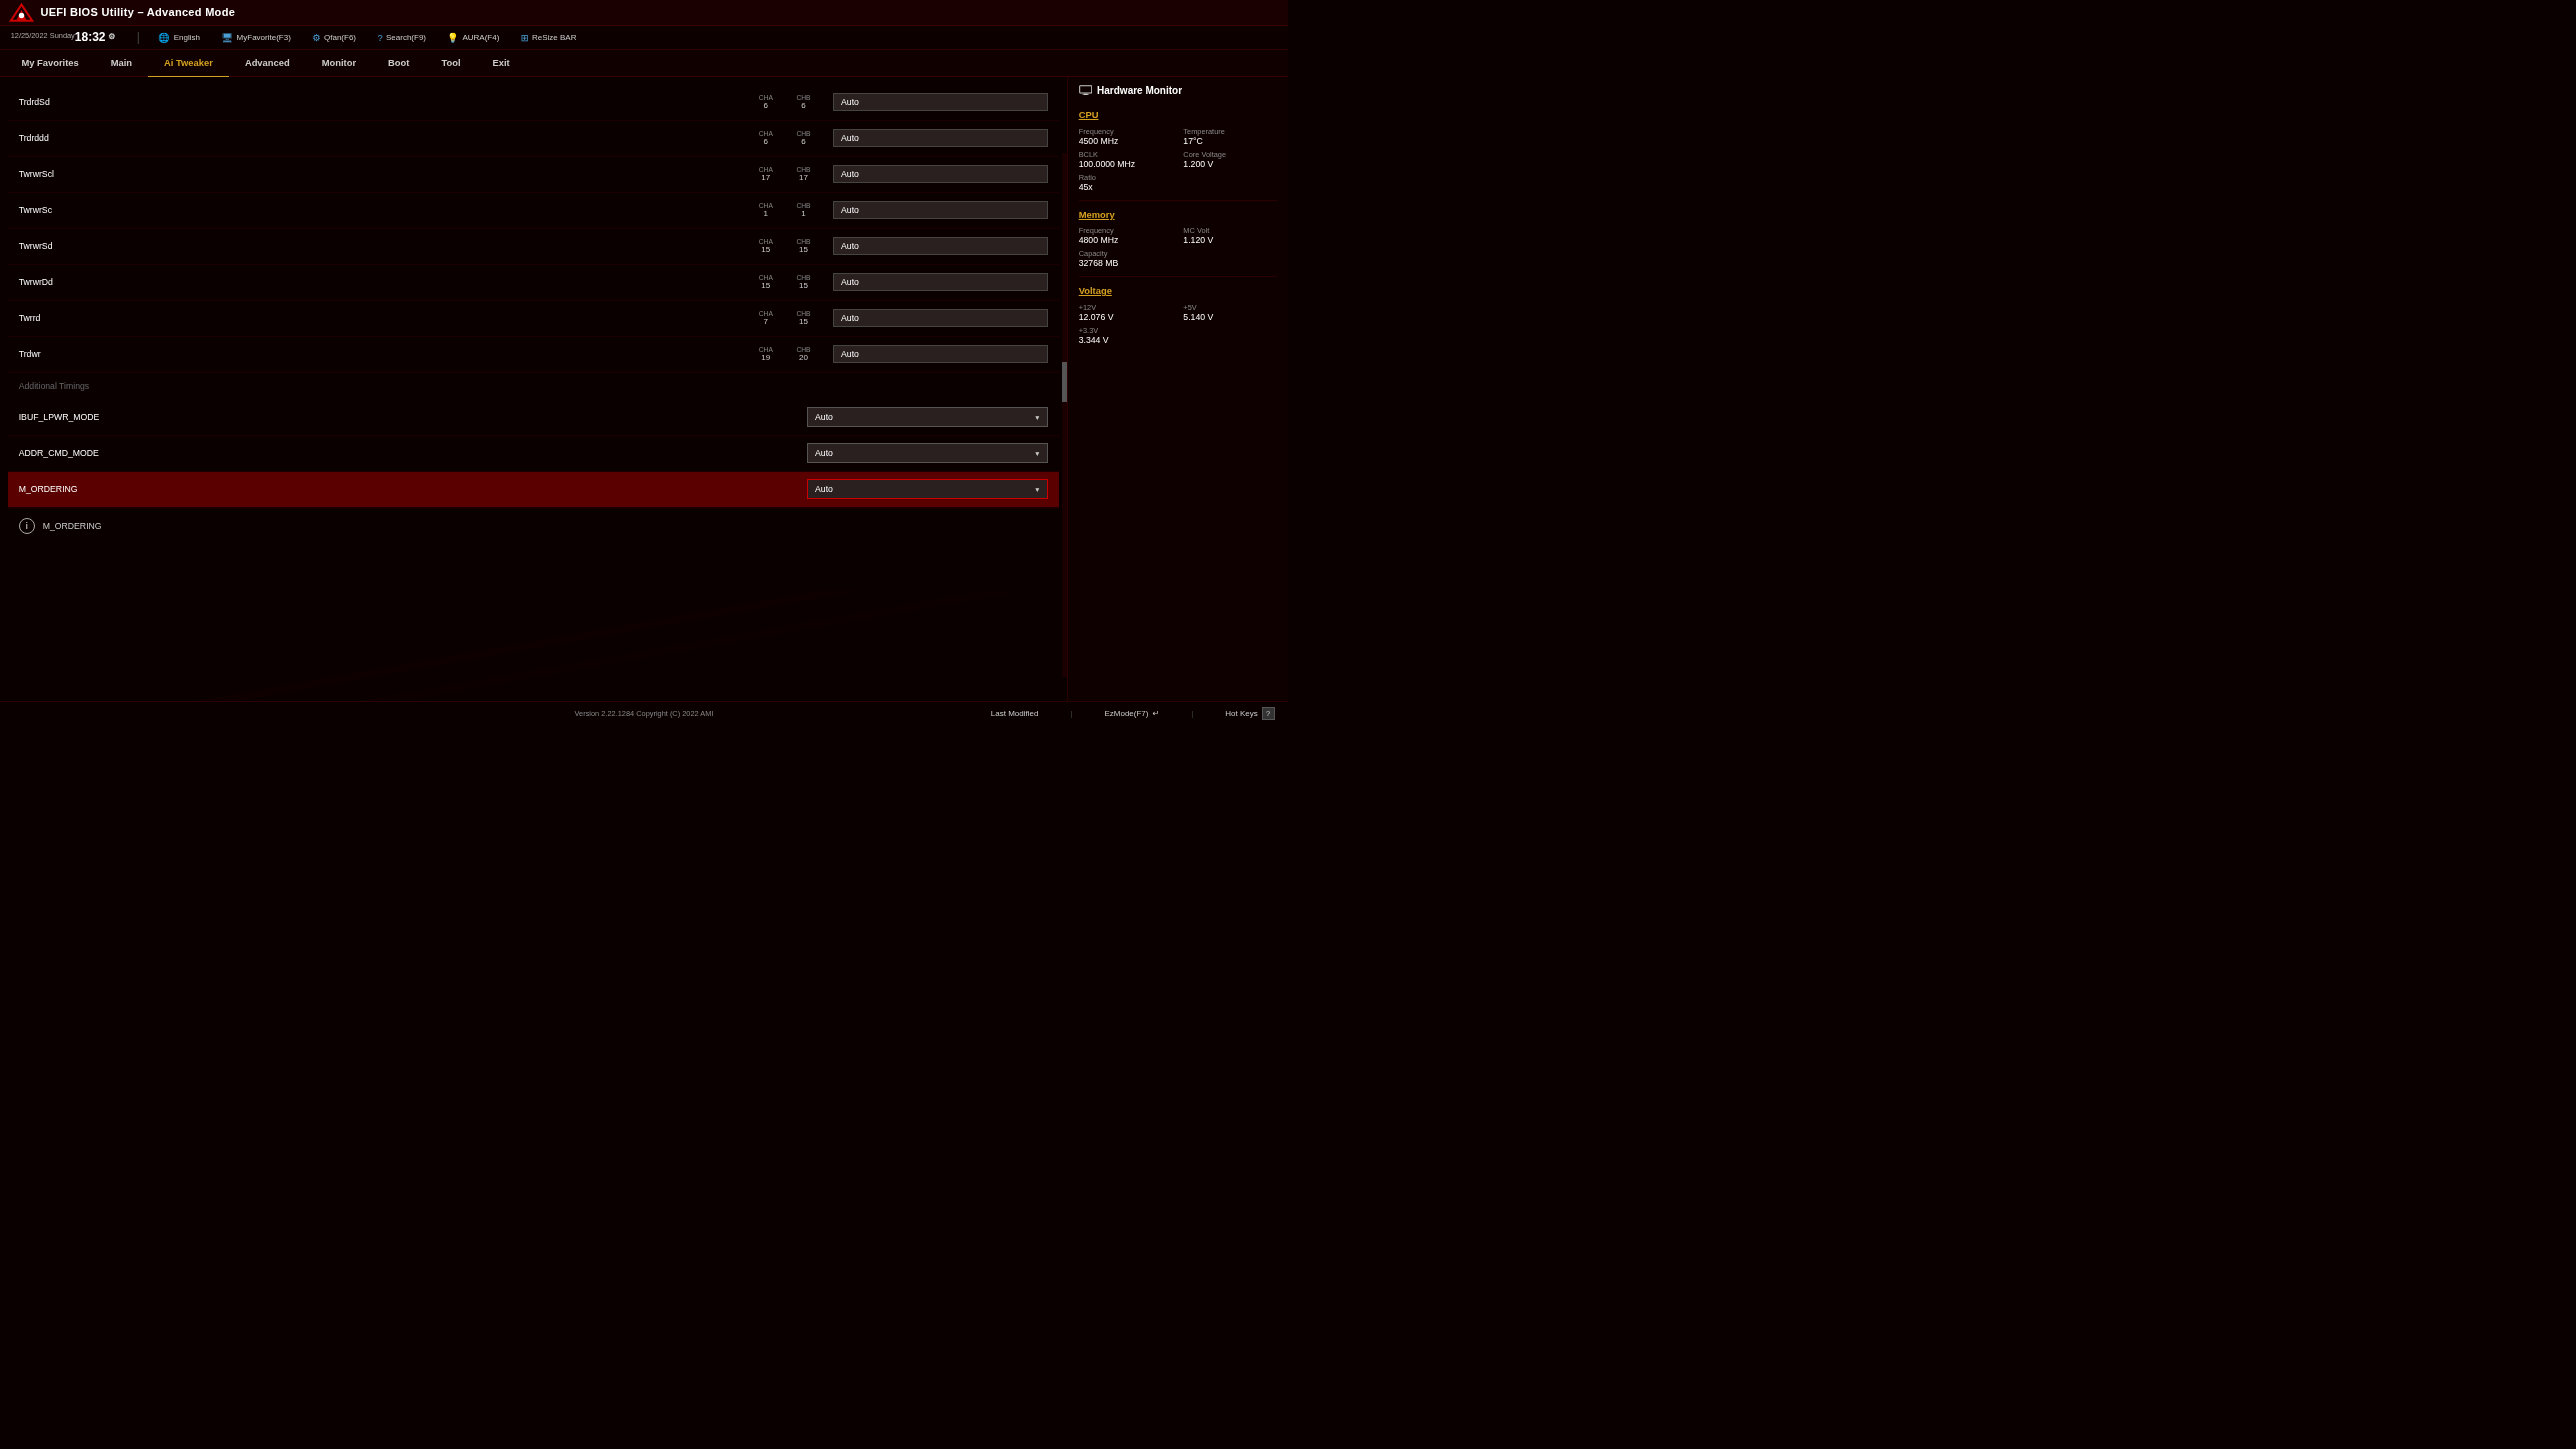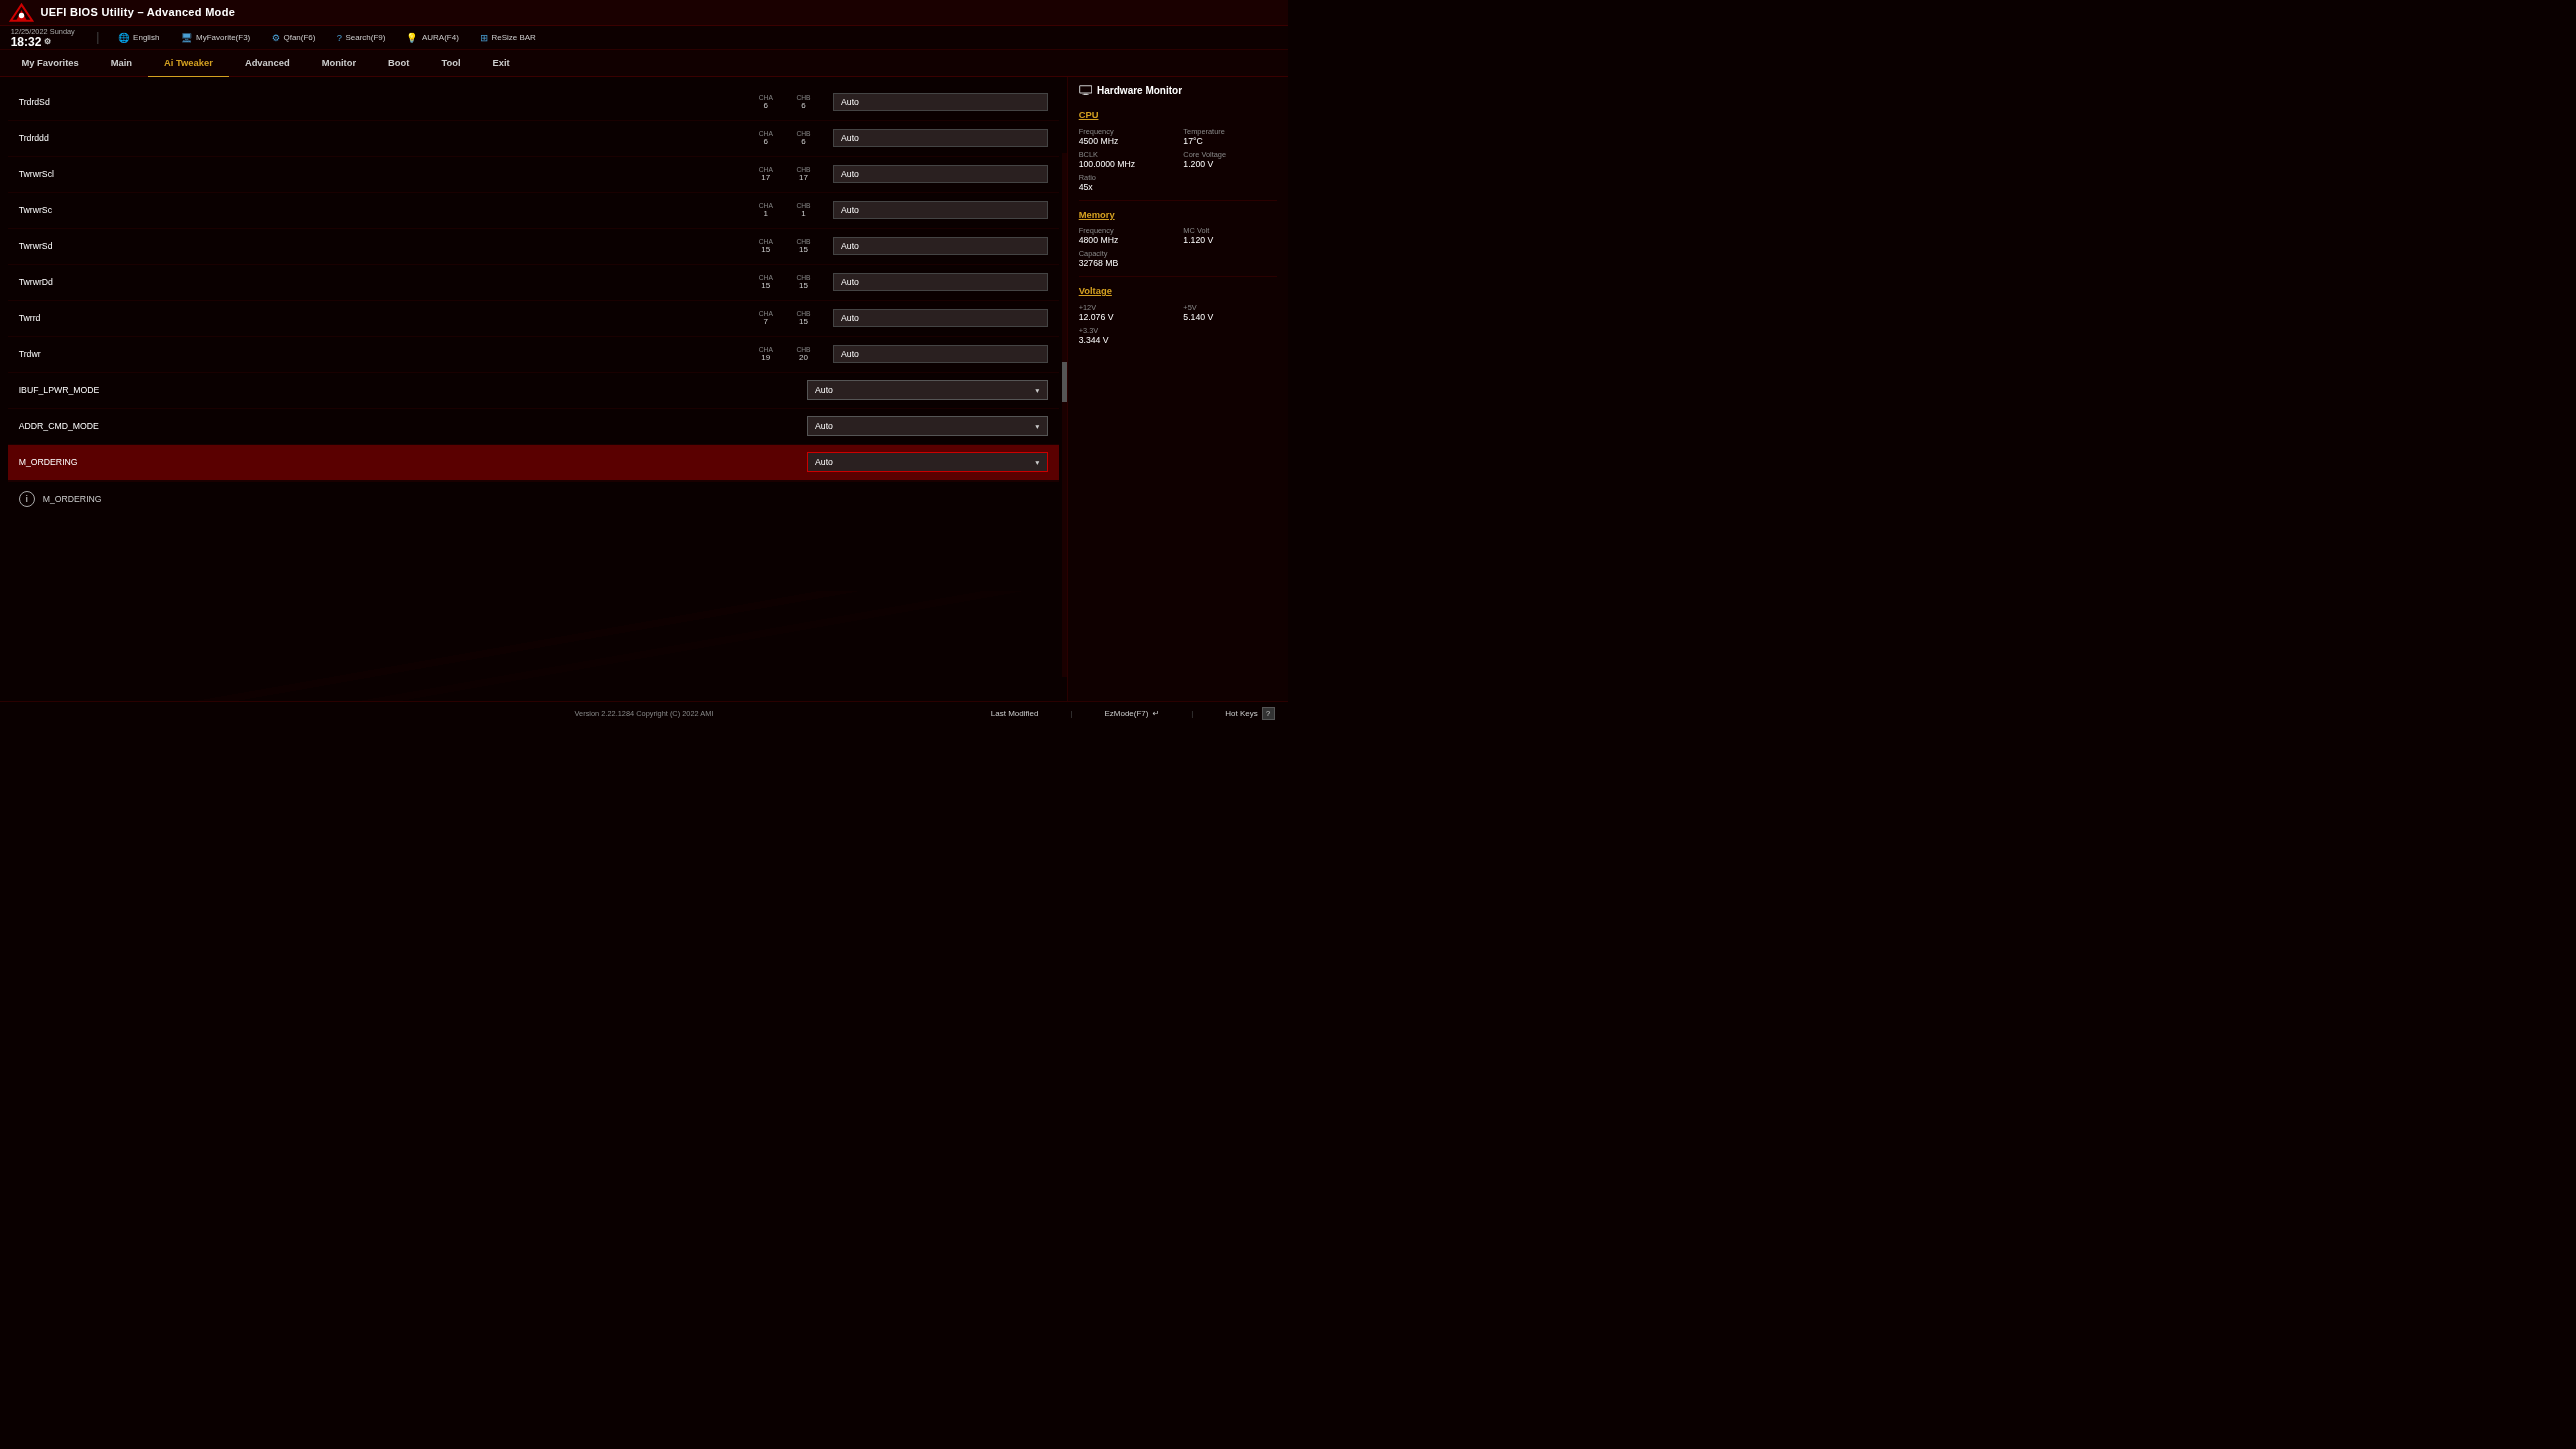--- a/index.html
+++ b/index.html
@@ -65,21 +65,21 @@
       padding: 2.7px 10.7px;
       height: 24px;
       gap: 16px;
       border-bottom: 0.7px solid #2a0000;
       position: relative;
       z-index: 10;
     }
 
     .datetime {
       display: flex;
-      flex-direction: column;
+      flex-direction: row;
       align-items: flex-start;
       margin-right: 5.4px;
     }
 
     .date-text {
       color: #aaa;
       font-size: 7.4px;
     }
 
     .time-text {
@@ -589,20 +589,23 @@
             <span class="ch-value">19</span>
           </div>
           <div class="ch-col">
             <span class="ch-label">CHB</span>
             <span class="ch-value">20</span>
           </div>
         </div>
         <div class="value-box">Auto</div>
       </div>
 
+      <div class="section-header">
+        <span>Additional Timings</span>
+      </div>
 
       <div class="setting-row">
         <span class="setting-name">IBUF_LPWR_MODE</span>
         <div style="flex:1"></div>
         <div class="value-dropdown">
           <span>Auto</span>
           <span class="dropdown-arrow">▼</span>
         </div>
       </div>
 

